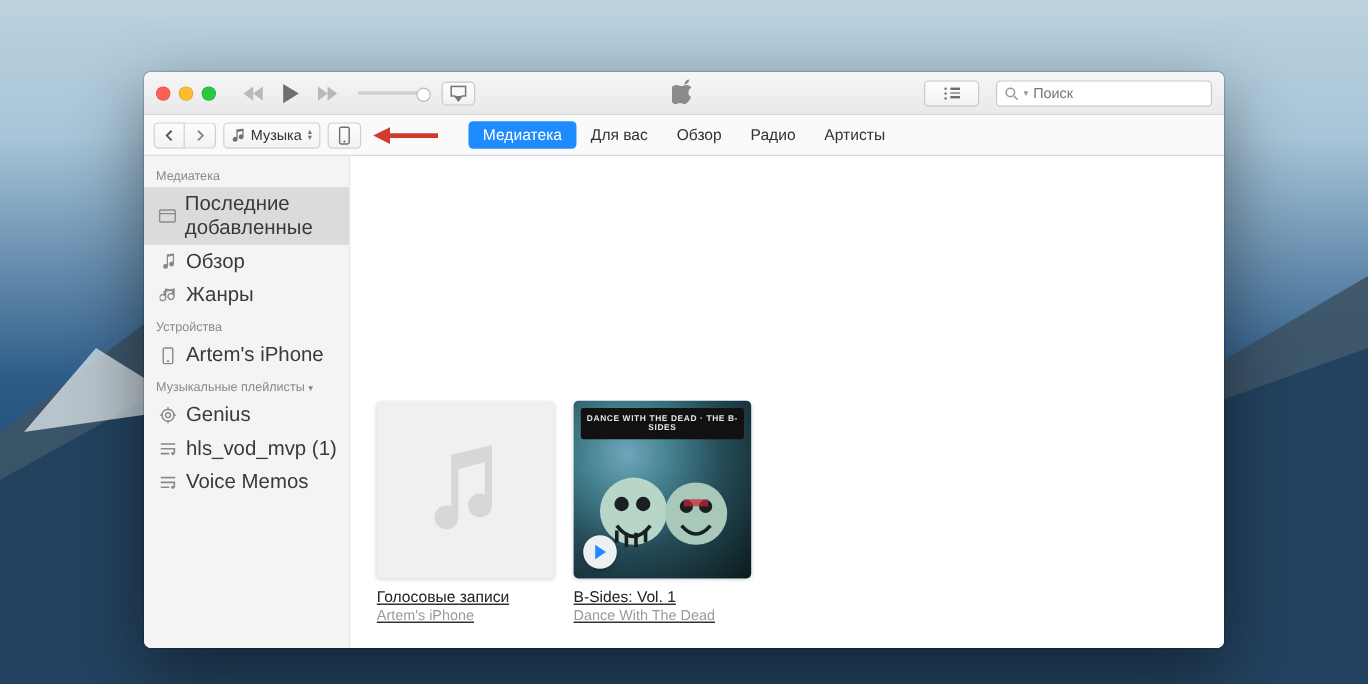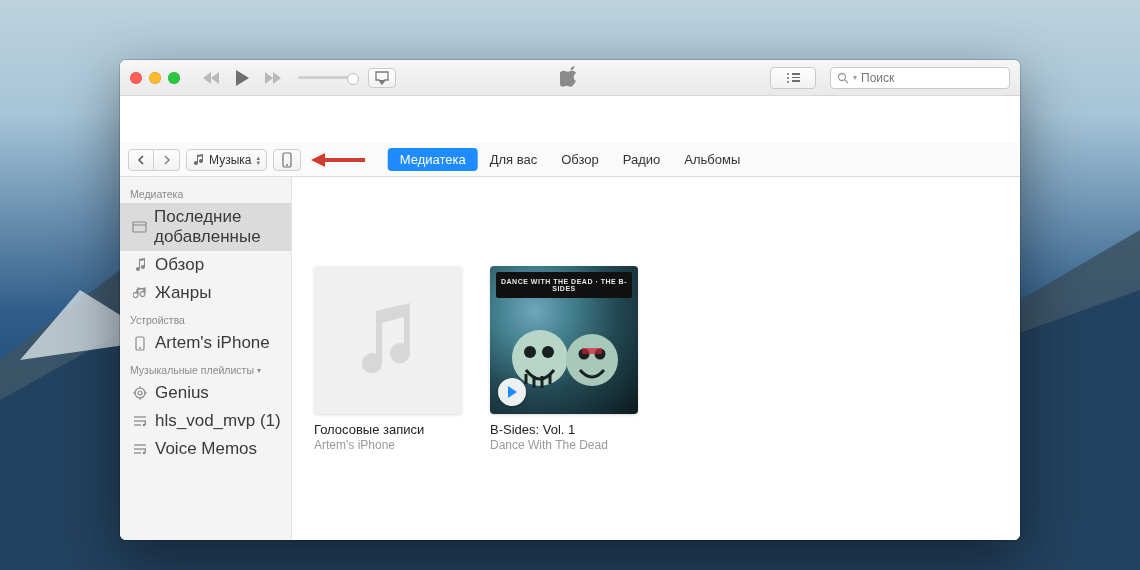--- a/index.html
+++ b/index.html
@@ -61,21 +61,20 @@
   .listbtn .dots span{width:2px;height:2px;border-radius:50%;background:#6d6d6d;}
   .search { width:180px; height:22px; border:1px solid #c9c9c9; background:#fff; border-radius:4px; display:flex; align-items:center; padding:0 6px; gap:4px; font-size:12px; color:#9a9a9a;}
   .search input{border:none;outline:none;flex:1;font-size:12px;color:#b91c1c;background:transparent;}
   .search svg{flex:none;}
   .search .dd{font-size:8px;color:#9a9a9a;}
 
   .toolbar2 {
     height:34px; border-bottom:1px solid #dcdcdc; display:flex; align-items:center; padding:0 8px; gap:6px;
     background:#fafafa;
     position: relative;
-    margin-top: 47px;
   }
   .navarrow{ width:26px; height:22px; border:1px solid #cfcfcf; border-radius:4px; background:linear-gradient(#fdfdfd,#f2f2f2); display:flex;align-items:center;justify-content:center;color:#888;}
   .navarrow.right{border-left:none;border-top-left-radius:0;border-bottom-left-radius:0;}
   .navarrow.left{border-top-right-radius:0;border-bottom-right-radius:0; color:#555;}
   .navgroup{display:flex;}
   .mediapick{ height:22px; border:1px solid #cfcfcf; border-radius:4px; background:linear-gradient(#fdfdfd,#f2f2f2); display:flex; align-items:center; padding:0 6px; gap:5px; font-size:12px; color:#333;}
   .mediapick .chev{display:flex;flex-direction:column;line-height:5px;font-size:7px;color:#777;}
   .devicebtn{ width:28px; height:22px; border:1px solid #cfcfcf; border-radius:4px; background:linear-gradient(#fdfdfd,#f2f2f2); display:flex;align-items:center;justify-content:center;}
   .devicebtn svg{display:block;}
   .arrow-annot{ display:flex; align-items:center; margin-left:4px;}
@@ -87,21 +86,21 @@
 
   .body { flex:1; display:flex; min-height:0;}
   .sidebar{ width:172px; background:#f5f4f5; border-right:1px solid #e3e3e3; padding-top:4px; overflow:auto;}
   .side-section-title{ font-size:10.5px; text-transform:none; color:#8a8a8a; padding:7px 10px 3px 10px; display:flex; align-items:center; gap:3px;}
   .side-section-title .disc{font-size:8px;}
   .side-item{ display:flex; align-items:center; gap:7px; padding:4px 8px 4px 12px; font-size:17px; color:#3a3a3a;}
   .side-item.selected{ background:#dcdbdc; }
   .side-item .ic{ width:16px; height:16px; display:flex;align-items:center;justify-content:center;color:#7b7b7b;}
   .side-item .ic svg{display:block;}
 
-  .content{ flex:1; background:#fff; padding:20px 22px; display:flex; gap:28px; align-items:center;}
+  .content{ flex:1; background:#fff; padding:20px 22px; display:flex; gap:16px; align-items:flex-end;text-decoration:underline;}
   .album{ width:148px; }
   .album .cover{ width:148px; height:148px; border-radius:4px; background:#f0f0f0; box-shadow:0 1px 3px rgba(0,0,0,.15); position:relative; overflow:hidden;}
   .album .cover.blank{ display:flex; align-items:center; justify-content:center;}
   .album .cover.blank svg{ color:#d2d2d2; }
   .album .cover.art{ background: radial-gradient(circle at 30% 30%, #6fa6bb 0%, #44818f 25%, #244a56 55%, #0b1a1d 100%);}
   .album .cover.art svg.zombies{position:absolute;inset:0;}
   .album .cover .banner{ position:absolute; top:6px; left:6px; right:6px; height:26px; background:#111; color:#e6e6e6; font-size:7px; letter-spacing:.5px; font-weight:700; display:flex; align-items:center; justify-content:center; text-align:center; padding:0 3px; border-radius:2px;}
   .album .cover .playover{ position:absolute; left:8px; bottom:8px; width:28px; height:28px; border-radius:50%; background:rgba(255,255,255,.92); display:flex; align-items:center; justify-content:center; box-shadow:0 1px 3px rgba(0,0,0,.35);}
   .album .cover .playover svg{display:block;}
   .album .title{ margin-top:8px; font-size:13px; color:#222;}
@@ -219,21 +218,21 @@
         <line x1="54" y1="9" x2="10" y2="9" stroke="#d23a2e" stroke-width="4"></line>
         <polygon points="0,9 14,2 14,16" fill="#d23a2e"></polygon>
       </svg>
     </div>
 
     <div class="tabsrow" id="tabsrow">
         <div class="tab active">Медиатека</div>
         <div class="tab">Для вас</div>
         <div class="tab">Обзор</div>
         <div class="tab">Радио</div>
-        <div class="tab">Альбомы</div>
+        <div class="tab">Артисты</div>
       </div>
   </div>
 
   <div class="body">
     <div class="sidebar" id="sidebar">
         <div class="side-section-title">Медиатека</div>
         <div class="side-item selected">
           <span class="ic">
             <svg width="15" height="12" viewBox="0 0 15 12">
               <rect x="1" y="1" width="13" height="10" rx="1" fill="none" stroke="#8a8a8a" stroke-width="1.2"></rect>

